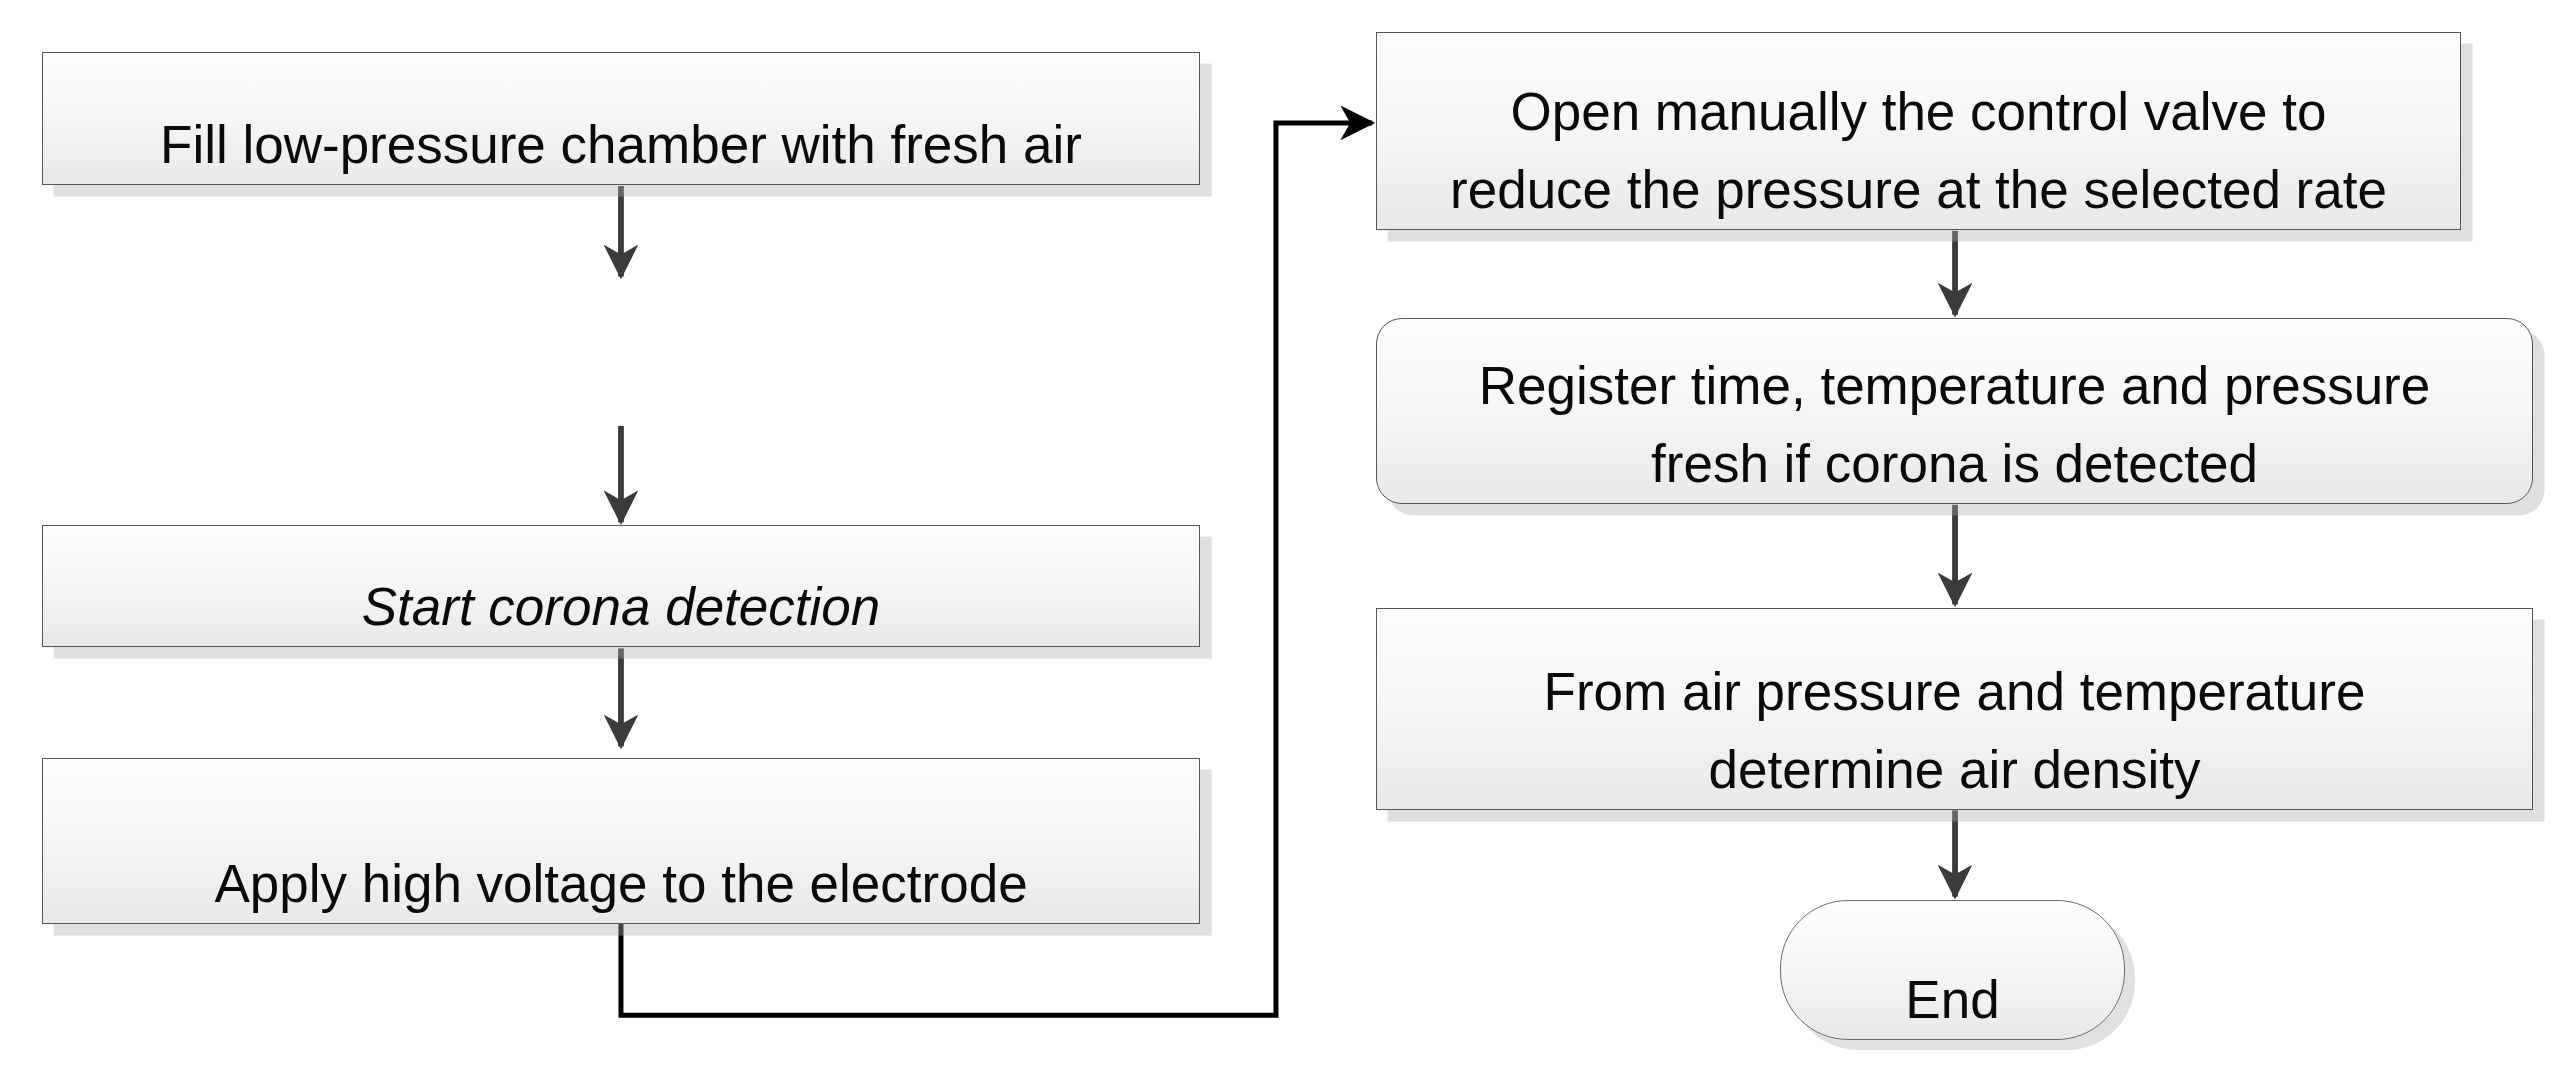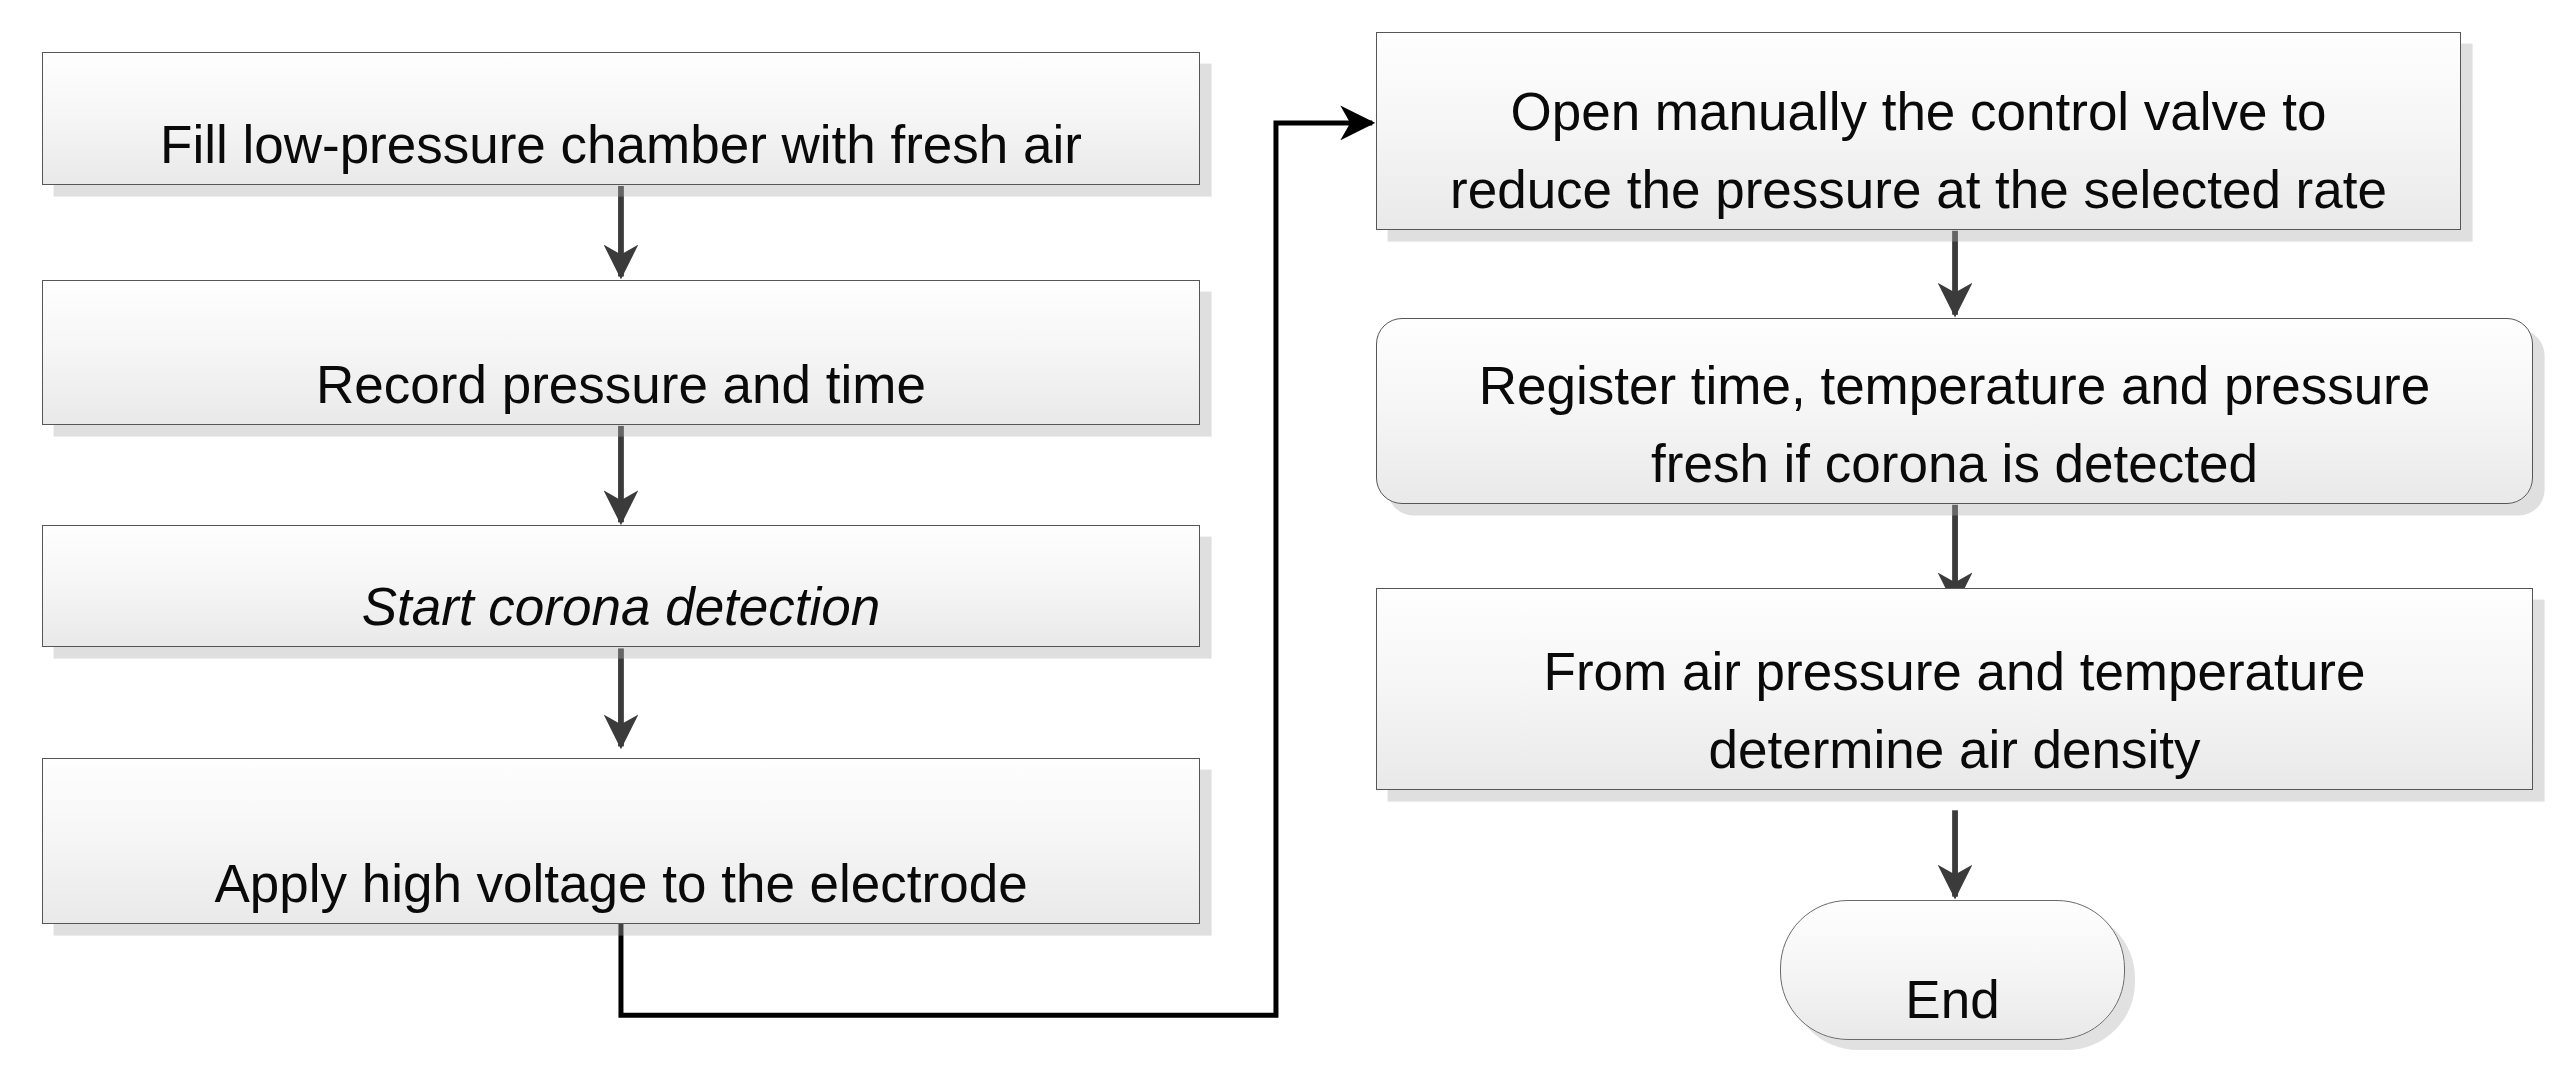--- a/index.html
+++ b/index.html
@@ -31,21 +31,21 @@
     border-radius:68px;
     border:1.2px solid #6a6a6a;
     box-shadow:10px 10px 0 rgba(170,170,170,0.35);
   }
   .pos-l1{left:42px;  top:52px;  width:1158px; height:133px;}
   .pos-l2{left:42px;  top:280px; width:1158px; height:145px;}
   .pos-l3{left:42px;  top:525px; width:1158px; height:122px;font-style:italic;}
   .pos-l4{left:42px;  top:750px; width:1158px; height:166px;margin-top:8px;}
   .pos-r1{left:1376px;top:32px;  width:1085px; height:198px;}
   .pos-r2{left:1376px;top:318px; width:1157px; height:186px;border-radius:26px;}
-  .pos-r3{left:1376px;top:588px; width:1157px; height:202px;}
+  .pos-r3{left:1376px;top:608px; width:1157px; height:202px;}
   .pos-end{left:1780px;top:900px;width:345px; height:140px;}
   #connectors{
     position:absolute;
     left:0;top:0;
     width:2576px;height:1076px;
     pointer-events:none;
   }
   .edge-gray{stroke:#3b3b3b;stroke-width:7;fill:none;}
   .edge-black{stroke:#000000;stroke-width:6;fill:none;stroke-linejoin:miter;}
 </style>
@@ -69,23 +69,20 @@
     <path class="edge-black" marker-end="url(#mBlack)" d="M748 1099 L748 1223 L1537 1223 L1537 148 L1653 148"></path>
     <path class="edge-gray" marker-end="url(#mGray)" d="M2355 278 L2355 379"></path>
     <path class="edge-gray" marker-end="url(#mGray)" d="M2355 608 L2355 728"></path>
     <path class="edge-gray" marker-end="url(#mGray)" d="M2355 976 L2355 1080"></path>
   </svg>
 
   <div class="node pos-l1">
     <span>Fill low-pressure chamber with fresh air</span>
   </div>
 
-  <div class="node pos-l2">
-    <span>Record pressure and time</span>
-  </div>
 
   <div class="node pos-l3">
     <span>Start corona detection</span>
   </div>
 
   <div class="node pos-l4">
     <span>Apply high voltage to the electrode</span>
   </div>
 
   <div class="node pos-r1">

